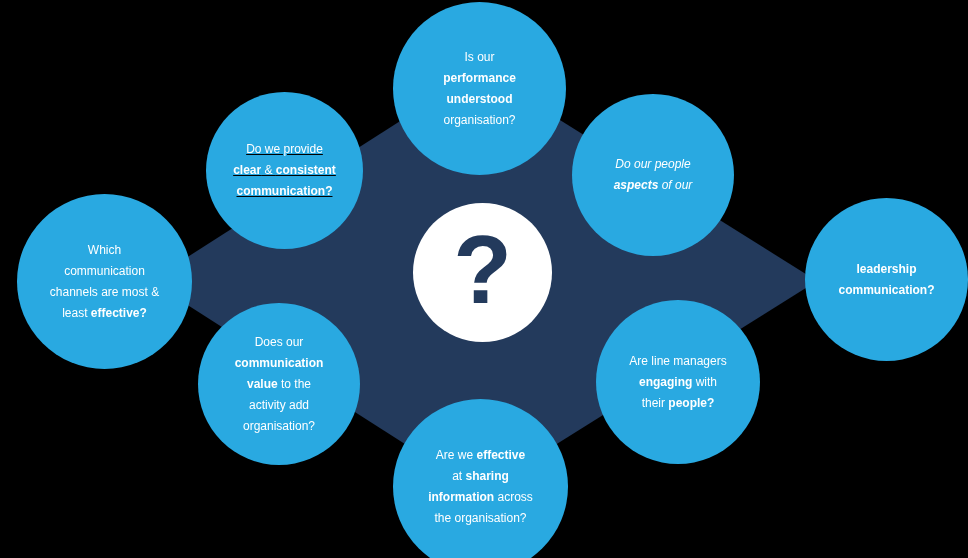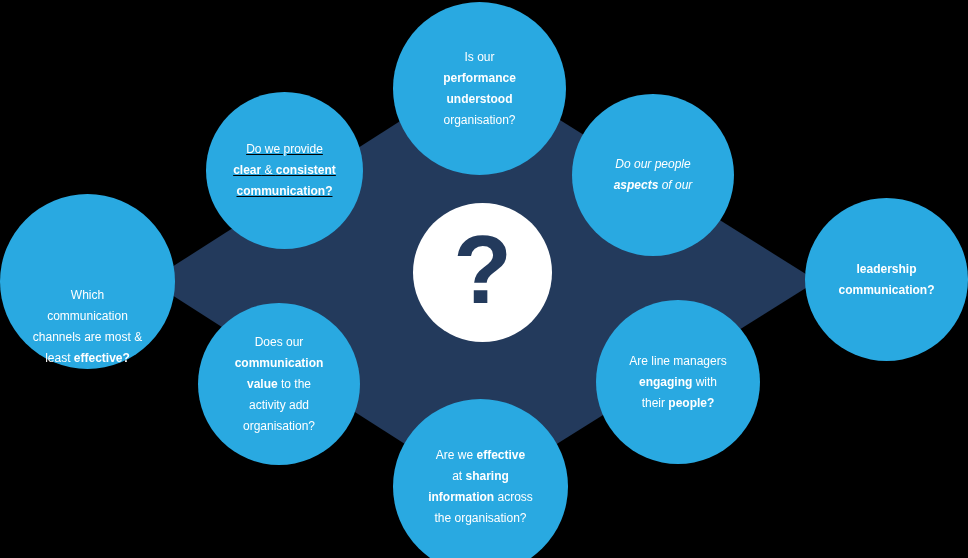--- a/index.html
+++ b/index.html
@@ -30,21 +30,21 @@
     color:var(--bubble_text);
     font-size:12px;
     line-height:21px;
     font-weight:400;
     width:100%;
     padding:0 6px;
   }
   .bubble-text .b{font-weight:700;}
   .b-top         {left:393px; top:2px;   width:173px; height:173px;}
   .b-top-left    {left:206px; top:92px; width:157px; height:157px;text-decoration:underline;}
-  .b-left        {left:0;   top:194px; width:175px; height:175px;align-items:flex-end;}
+  .b-left        {left:17px;   top:194px; width:175px; height:175px;}
   .b-bottom-left {left:198px; top:303px; width:162px; height:162px;}
   .b-bottom      {left:393px; top:399px; width:175px; height:175px;}
   .b-bottom-right{left:596px; top:300px; width:164px; height:164px;}
   .b-right       {left:805px; top:198px; width:163px; height:163px;}
   .b-top-right   {left:572px; top:94px;  width:162px; height:162px;font-style:italic;}
   .center-circle{
     position:absolute;
     left:413px; top:203px;
     width:139px; height:139px;
     border-radius:50%;

